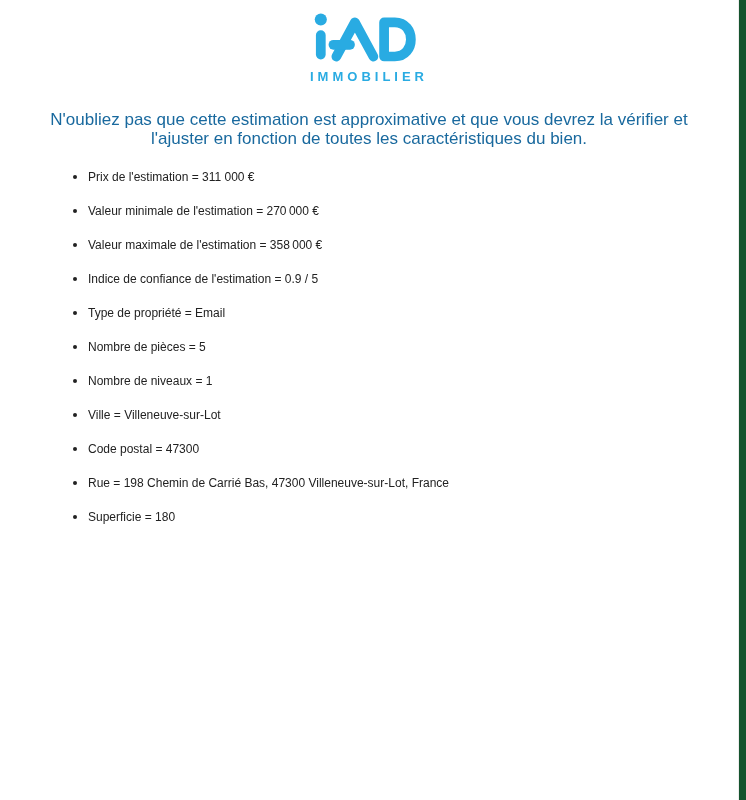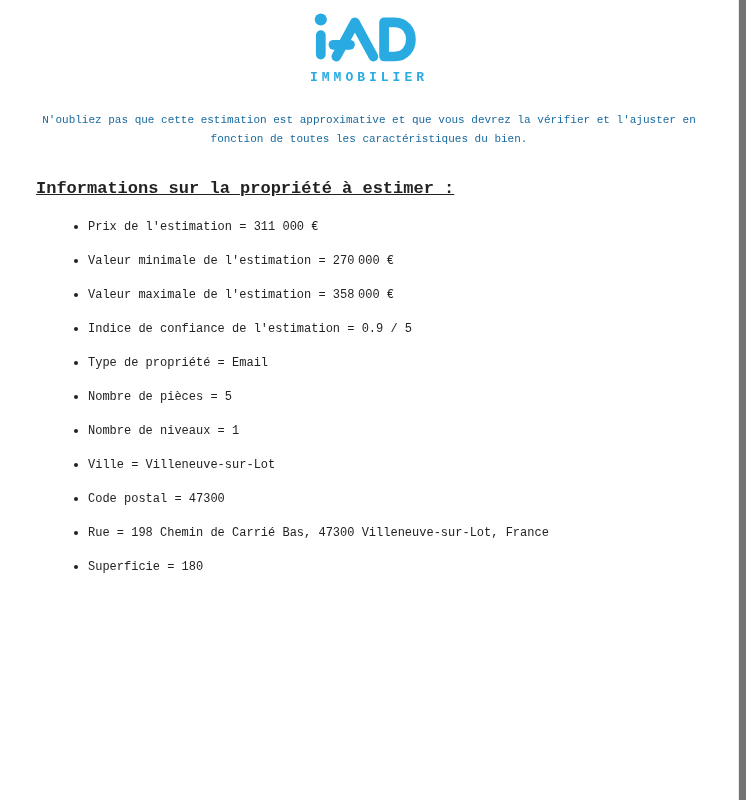--- a/index.html
+++ b/index.html
@@ -9,23 +9,22 @@
     --link: #1155CC;
   }
   * { box-sizing: border-box; }
   html, body {
     margin: 0; padding: 0;
     background: #fafafa;
     font-family: "Liberation Sans", sans-serif;
   }
   .viewport {
     width: 746px; height: 800px;
-    background: #737373;
+    background: #14532d;
     overflow: hidden;
-    font-family: Liberation Mono, monospace;
   }
   .page {
     width: 739px; height: 800px;
     background: #ffffff;
     border-right: 1px solid #ececec;
   }
   .logo-wrap {
     text-align: center;
     padding-top: 12px;
   }
@@ -40,21 +39,21 @@
     text-align: center;
     margin-top: 26px;
     color: var(--headline);
   }
   .title {
     font-size: 17.5px;
     font-weight: bold;
     line-height: 22px;
   }
   .subtitle {
-    font-size: 11px;
+    font-size: 17px;
     line-height: 19px;
     margin: 5px auto 0 auto;
     max-width: 664px;
   }
   .section {
     margin-left: 36px;
     margin-right: 30px;
   }
   .section-heading {
     font-size: 17px;
@@ -96,21 +95,20 @@
         <path d="M 73 10 L 84 10 C 106 10 106 45 84 45 L 73 45 Z"></path>
       </svg>
       <div class="logo-sub">IMMOBILIER</div>
     </div>
 
     <div class="header">
       <div class="subtitle">N'oubliez pas que cette estimation est approximative et que vous devrez la vérifier et l'ajuster en fonction de toutes les caractéristiques du bien.</div>
     </div>
 
     <div class="section">
-      <h2 class="section-heading">Informations sur la propriété à estimer :</h2>
       <ul class="item-list">
           <li>Prix de l'estimation = 311 000 €</li>
           <li>Valeur minimale de l'estimation = 270 000 €</li>
           <li>Valeur maximale de l'estimation = 358 000 €</li>
           <li>Indice de confiance de l'estimation = 0.9 / 5</li>
           <li>Type de propriété = Email</li>
           <li>Nombre de pièces = 5</li>
           <li>Nombre de niveaux = 1</li>
           <li>Ville = Villeneuve-sur-Lot</li>
           <li>Code postal = 47300</li>

